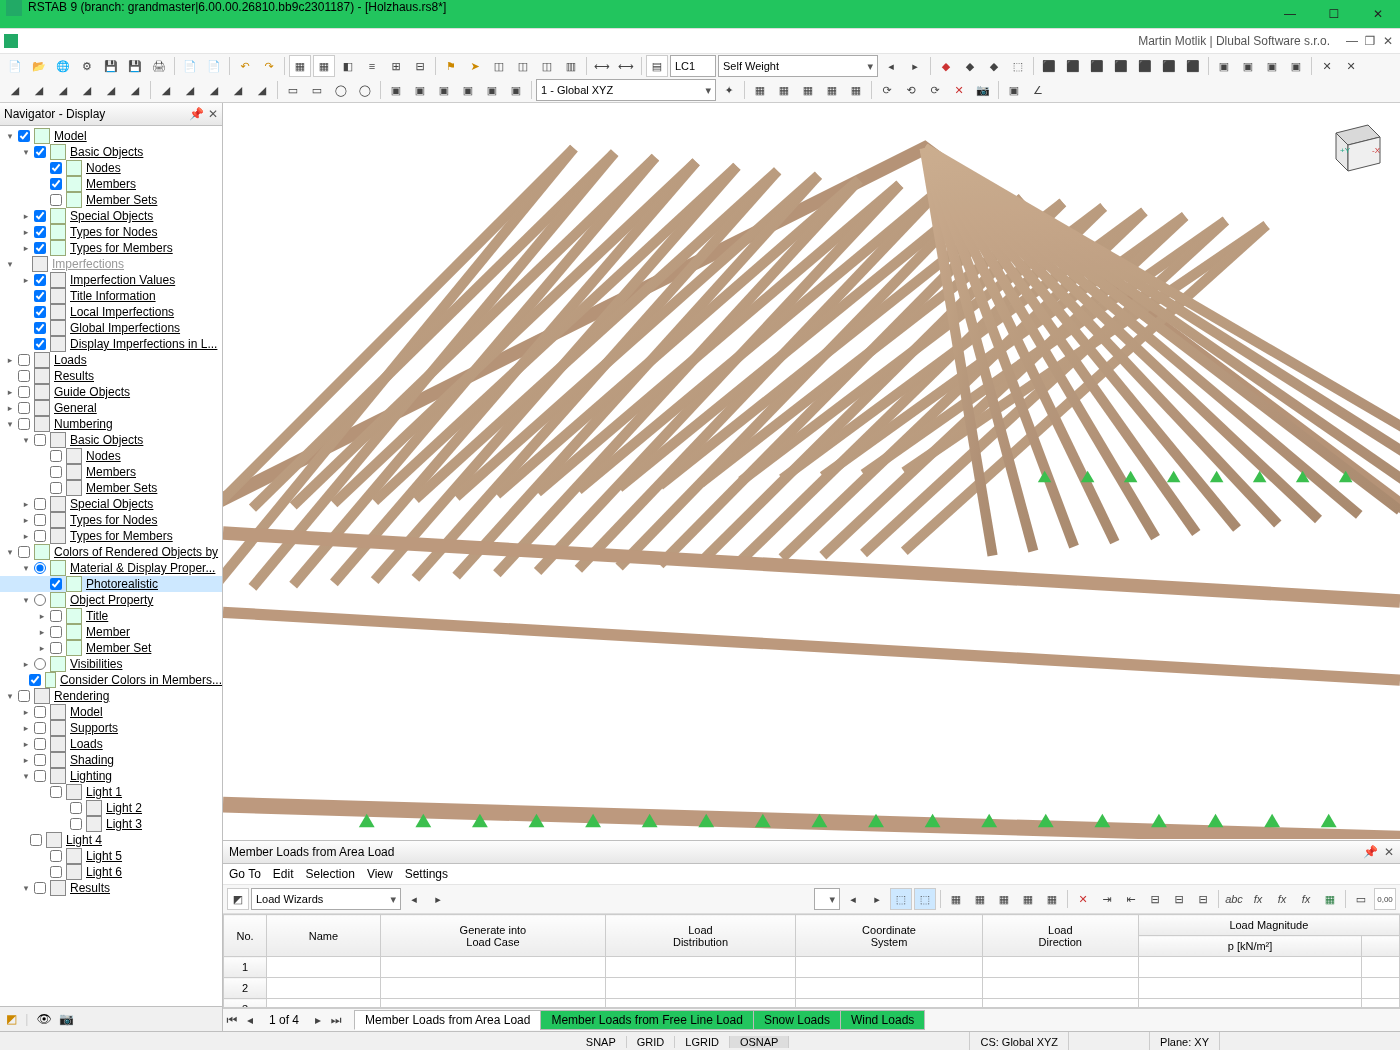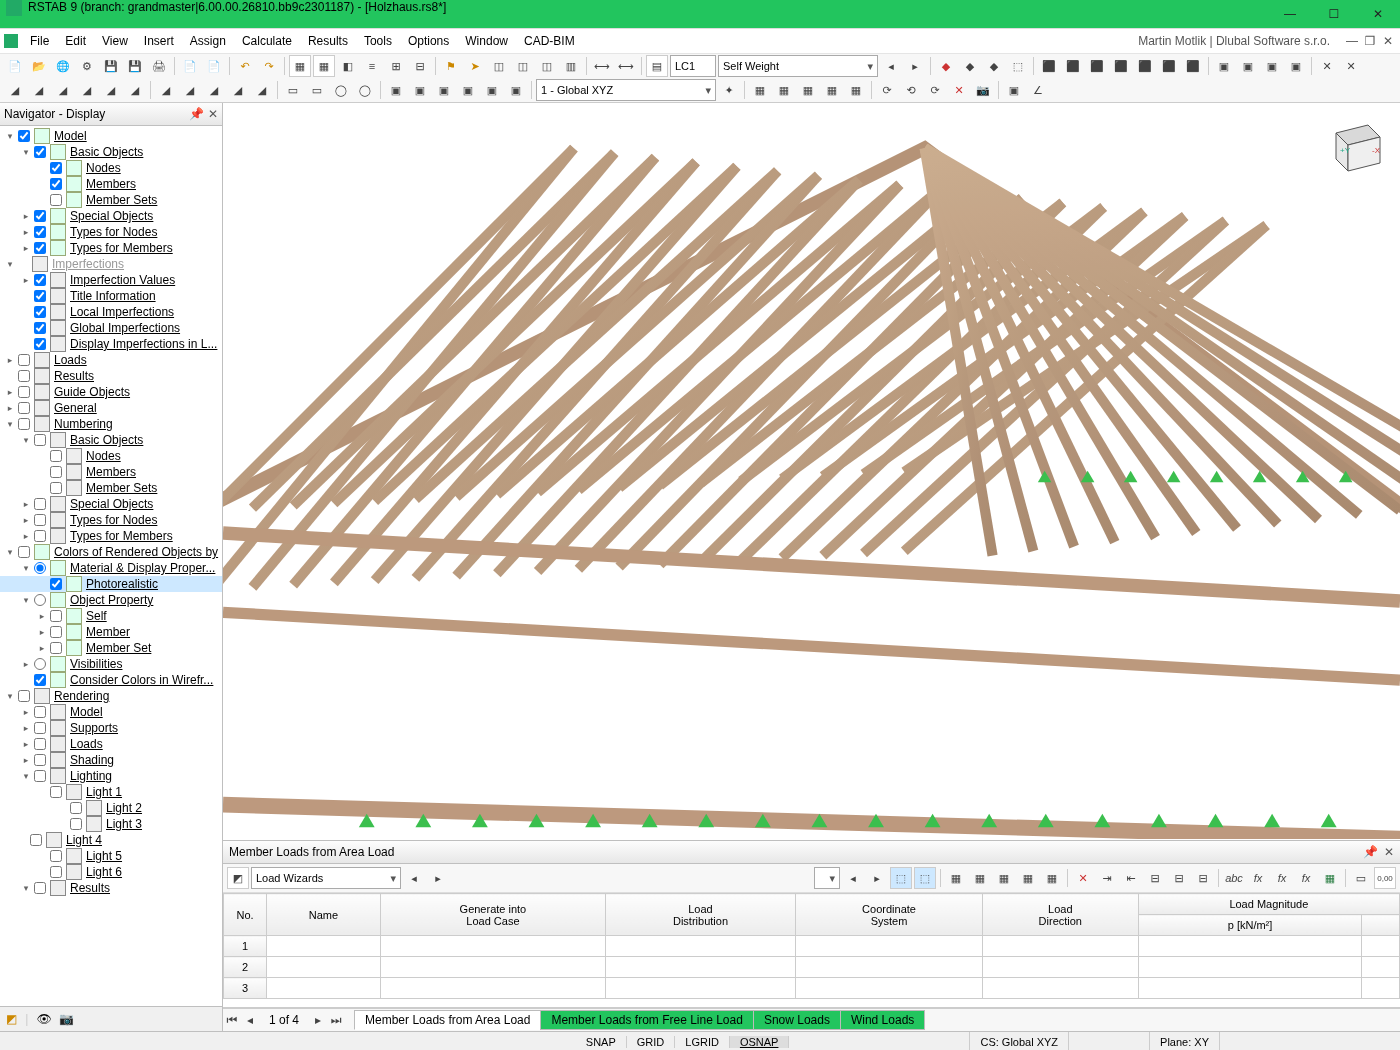--- a/index.html
+++ b/index.html
@@ -48,39 +48,38 @@
   table.grid th,table.grid td{border:1px solid #ccc;padding:2px 4px;height:16px;background:#fff;}
   table.grid th{background:linear-gradient(#fdfdfd,#ececec);font-weight:normal;text-align:center;}
   table.grid td.rowhdr{background:linear-gradient(#fdfdfd,#ececec);text-align:center;width:34px;}
   .bpnav{height:22px;display:flex;align-items:center;border-top:1px solid #ccc;background:#f7f7f7;}
   .bpnav .navbtn{width:18px;text-align:center;color:#444;}
   .bpnav .pginfo{padding:0 10px;}
   .bpnav .tab{padding:2px 10px;border:1px solid #bbb;background:#22c55e;margin-left:-1px;}
   .bpnav .tab.active{background:#fff;border-bottom-color:#fff;}
   .statusbar{height:20px;border-top:1px solid #bfbfbf;background:#f0f0f0;display:flex;align-items:center;font-size:11px;}
   .statusbar .cell{padding:0 10px;border-right:1px solid #ccc;height:100%;display:flex;align-items:center;}
-  .statusbar .snap{background:#ddd;text-decoration:underline;}
+  .statusbar .snap{background:#ddd;}
   .spacer{flex:1;}
 </style>
 </head>
 <body>
 
 <div class="titlebar">
   <div class="icon"></div>
   <div class="tt">RSTAB 9 (branch: grandmaster|6.00.00.26810.bb9c2301187) - [Holzhaus.rs8*]</div>
   <div class="winbtns">
     <div class="winbtn">—</div>
     <div class="winbtn">☐</div>
     <div class="winbtn">✕</div>
   </div>
 </div>
 
 <div class="menubar">
   <span class="icon" style="width:14px;height:14px;background:#2a6;margin-right:4px"></span>
-  <span id="menus"><span class="m">File</span><span class="m">Edit</span><span class="m">View</span><span class="m">Insert</span><span class="m">Assign</span><span class="m">Calculate</span><span class="m">Results</span><span class="m">Tools</span><span class="m">Options</span><span class="m">Window</span><span class="m">CAD-BIM</span></span>
   <span class="user">Martin Motlik | Dlubal Software s.r.o.</span>
   <span class="docctl">
     <span>—</span>
     <span>❐</span>
     <span>✕</span>
   </span>
 </div>
 
 <div class="toolbars">
   <div class="tbrow">
@@ -384,21 +383,21 @@
         <div class="tree-row" style="padding-left: 20px;">
           <span class="exp">▾</span>
           <input type="radio" style="">
           <span class="ic"></span>
           <span class="lbl">Object Property</span>
         </div>
         <div class="tree-row" style="padding-left: 36px;">
           <span class="exp">▸</span>
           <input type="checkbox" style="">
           <span class="ic"></span>
-          <span class="lbl">Self</span>
+          <span class="lbl">Title</span>
         </div>
         <div class="tree-row" style="padding-left: 36px;">
           <span class="exp">▸</span>
           <input type="checkbox" style="">
           <span class="ic"></span>
           <span class="lbl">Member</span>
         </div>
         <div class="tree-row" style="padding-left: 36px;">
           <span class="exp">▸</span>
           <input type="checkbox" style="">
@@ -408,21 +407,21 @@
         <div class="tree-row" style="padding-left: 20px;">
           <span class="exp">▸</span>
           <input type="radio" style="">
           <span class="ic"></span>
           <span class="lbl">Visibilities</span>
         </div>
         <div class="tree-row" style="padding-left: 20px;">
           <span class="exp"></span>
           <input type="checkbox" checked="" style="">
           <span class="ic"></span>
-          <span class="lbl">Consider Colors in Wirefr...</span>
+          <span class="lbl">Consider Colors in Members...</span>
         </div>
         <div class="tree-row" style="padding-left: 4px;">
           <span class="exp">▾</span>
           <input type="checkbox" style="">
           <span class="ic g"></span>
           <span class="lbl">Rendering</span>
         </div>
         <div class="tree-row" style="padding-left: 20px;">
           <span class="exp">▸</span>
           <input type="checkbox" style="">
@@ -661,20 +660,27 @@
     </div>
 
     <div class="bottompanel" style="height:190px">
       <div class="bphdr">
         <span>Member Loads from Area Load</span>
         <span class="hctl">
             <span>📌</span>
             <span>✕</span>
           </span>
       </div>
+      <div class="bpmenu" id="bpmenu">
+          <span>Go To</span>
+          <span>Edit</span>
+          <span>Selection</span>
+          <span>View</span>
+          <span>Settings</span>
+        </div>
       <div class="bptb">
         <div class="tbbtn sq">◩</div>
         <div class="combo" style="width:140px">
             <span>Load Wizards</span>
             <span class="dd">▾</span>
           </div>
         <div class="tbbtn">◂</div>
         <div class="tbbtn">▸</div>
         <div class="spacer"></div>
         <div class="combo" style="width:16px">

